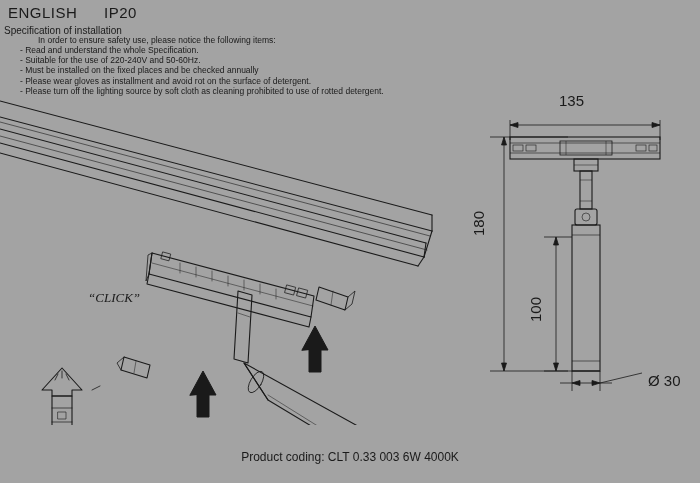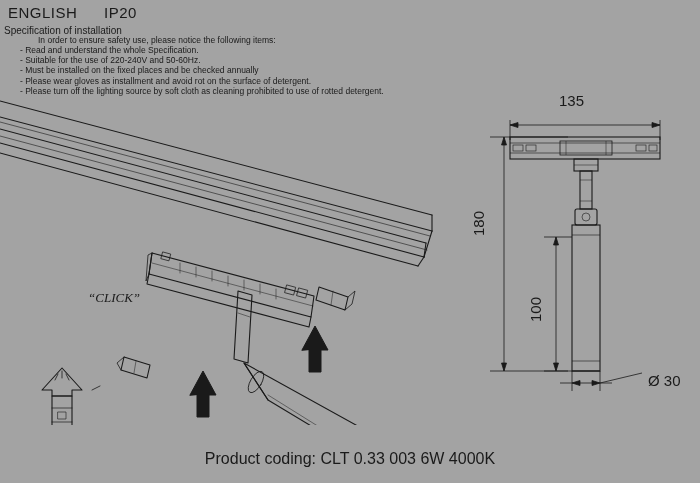--- a/index.html
+++ b/index.html
@@ -49,21 +49,21 @@
     color: #1a1a1a;
     margin-left: 12px;
   }
   #spec-list div { white-space: nowrap; }
 
   
   #footer {
     left: 0; top: 450px;
     width: 700px;
     text-align: center;
-    font-size: 16px;
+    font-size: 12px;
     color: #1a1a1a;
   }
 
   
   #svg-left, #svg-right { display: block; }
 
   .click-label {
     left: 88px; top: 290px;
     font-size: 13px;
     font-style: italic;

